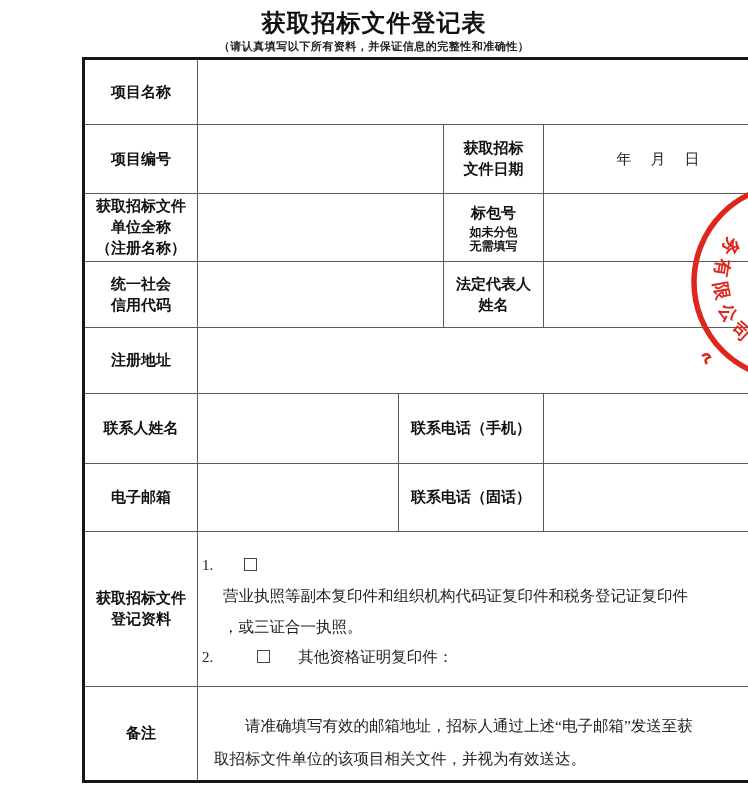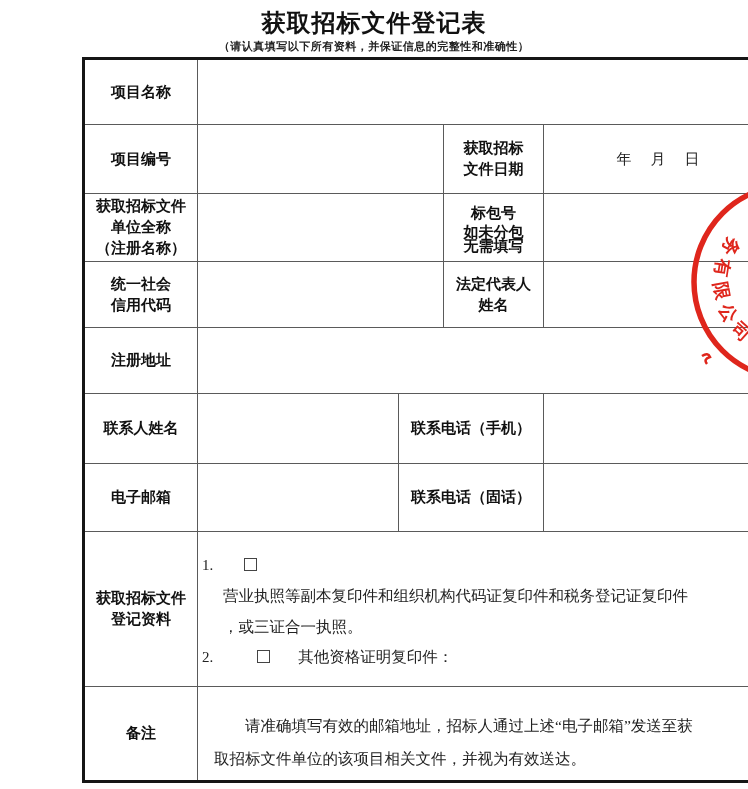--- a/index.html
+++ b/index.html
@@ -48,21 +48,21 @@
   .lbl {
     font-weight: bold;
     text-align: center;
     font-size: 15px;
     color: #111;
     line-height: 21px;
   }
   .pre { white-space: pre-line; }
   .sub-note {
     display: block;
-    font-size: 15px;
+    font-size: 12px;
     font-weight: bold;
     line-height: 14px;
     margin-top: 1px;
     white-space: pre-line;
   }
   .date-cell {
     font-size: 15px;
     text-align: center;
     padding-left: 20px;
     letter-spacing: 2px;

